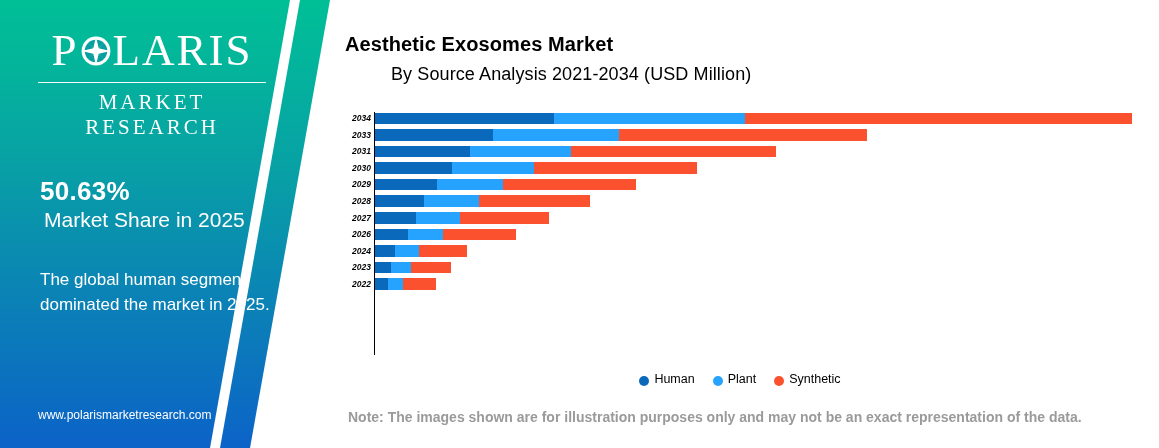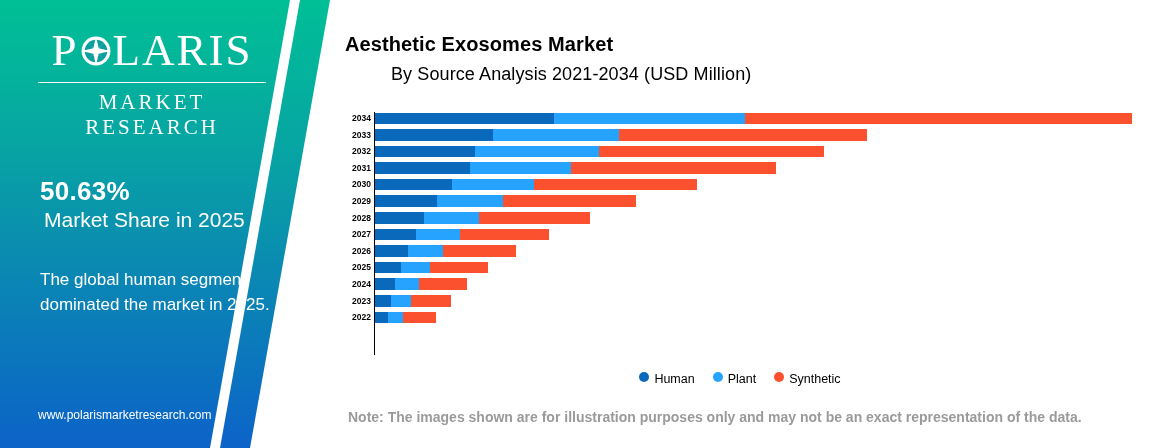--- a/index.html
+++ b/index.html
@@ -153,20 +153,21 @@
   .rows {
     position: absolute;
     left: 0; top: 0;
     width: 800px;
   }
   .row {
     position: relative;
     height: 16.6px;
     display: flex;
     align-items: center;
+    font-style: italic;
   }
   .row-label {
     position: absolute;
     left: 0px;
     width: 31px;
     text-align: right;
     font-size: 8.5px;
     font-weight: bold;
     color: #000000;
     line-height: 1;
@@ -188,21 +189,21 @@
     position: absolute;
     left: 0; top: 372px;
     width: 800px;
     display: flex;
     justify-content: center;
     align-items: center;
     gap: 18px;
   }
   .legend-item {
     display: flex;
-    align-items: flex-start;
+    align-items: flex-end;
     gap: 5px;
     font-size: 12.5px;
     color: #000000;
   }
   .legend-dot {
     width: 10px; height: 10px;
     border-radius: 50%;
     display: inline-block;
   }
 
@@ -266,28 +267,20 @@
           </div>
           <div class="row">
             <div class="row-label">2033</div>
             <div class="bar-wrap">
               <div class="seg seg-human" style="width: 118px; background: rgb(10, 105, 187);"></div>
               <div class="seg seg-plant" style="width: 126px; background: rgb(38, 163, 255);"></div>
               <div class="seg seg-synth" style="width: 248px; background: rgb(252, 81, 47);"></div>
             </div>
           </div>
           <div class="row">
-            <div class="row-label">2032</div>
-            <div class="bar-wrap">
-              <div class="seg seg-human" style="width: 100px; background: rgb(10, 105, 187);"></div>
-              <div class="seg seg-plant" style="width: 124px; background: rgb(38, 163, 255);"></div>
-              <div class="seg seg-synth" style="width: 225px; background: rgb(252, 81, 47);"></div>
-            </div>
-          </div>
-          <div class="row">
             <div class="row-label">2031</div>
             <div class="bar-wrap">
               <div class="seg seg-human" style="width: 95px; background: rgb(10, 105, 187);"></div>
               <div class="seg seg-plant" style="width: 101px; background: rgb(38, 163, 255);"></div>
               <div class="seg seg-synth" style="width: 205px; background: rgb(252, 81, 47);"></div>
             </div>
           </div>
           <div class="row">
             <div class="row-label">2030</div>
             <div class="bar-wrap">
@@ -319,28 +312,20 @@
               <div class="seg seg-plant" style="width: 44px; background: rgb(38, 163, 255);"></div>
               <div class="seg seg-synth" style="width: 89px; background: rgb(252, 81, 47);"></div>
             </div>
           </div>
           <div class="row">
             <div class="row-label">2026</div>
             <div class="bar-wrap">
               <div class="seg seg-human" style="width: 33px; background: rgb(10, 105, 187);"></div>
               <div class="seg seg-plant" style="width: 35px; background: rgb(38, 163, 255);"></div>
               <div class="seg seg-synth" style="width: 73px; background: rgb(252, 81, 47);"></div>
-            </div>
-          </div>
-          <div class="row">
-            <div class="row-label">2025</div>
-            <div class="bar-wrap">
-              <div class="seg seg-human" style="width: 26px; background: rgb(10, 105, 187);"></div>
-              <div class="seg seg-plant" style="width: 29px; background: rgb(38, 163, 255);"></div>
-              <div class="seg seg-synth" style="width: 58px; background: rgb(252, 81, 47);"></div>
             </div>
           </div>
           <div class="row">
             <div class="row-label">2024</div>
             <div class="bar-wrap">
               <div class="seg seg-human" style="width: 20px; background: rgb(10, 105, 187);"></div>
               <div class="seg seg-plant" style="width: 24px; background: rgb(38, 163, 255);"></div>
               <div class="seg seg-synth" style="width: 48px; background: rgb(252, 81, 47);"></div>
             </div>
           </div>

